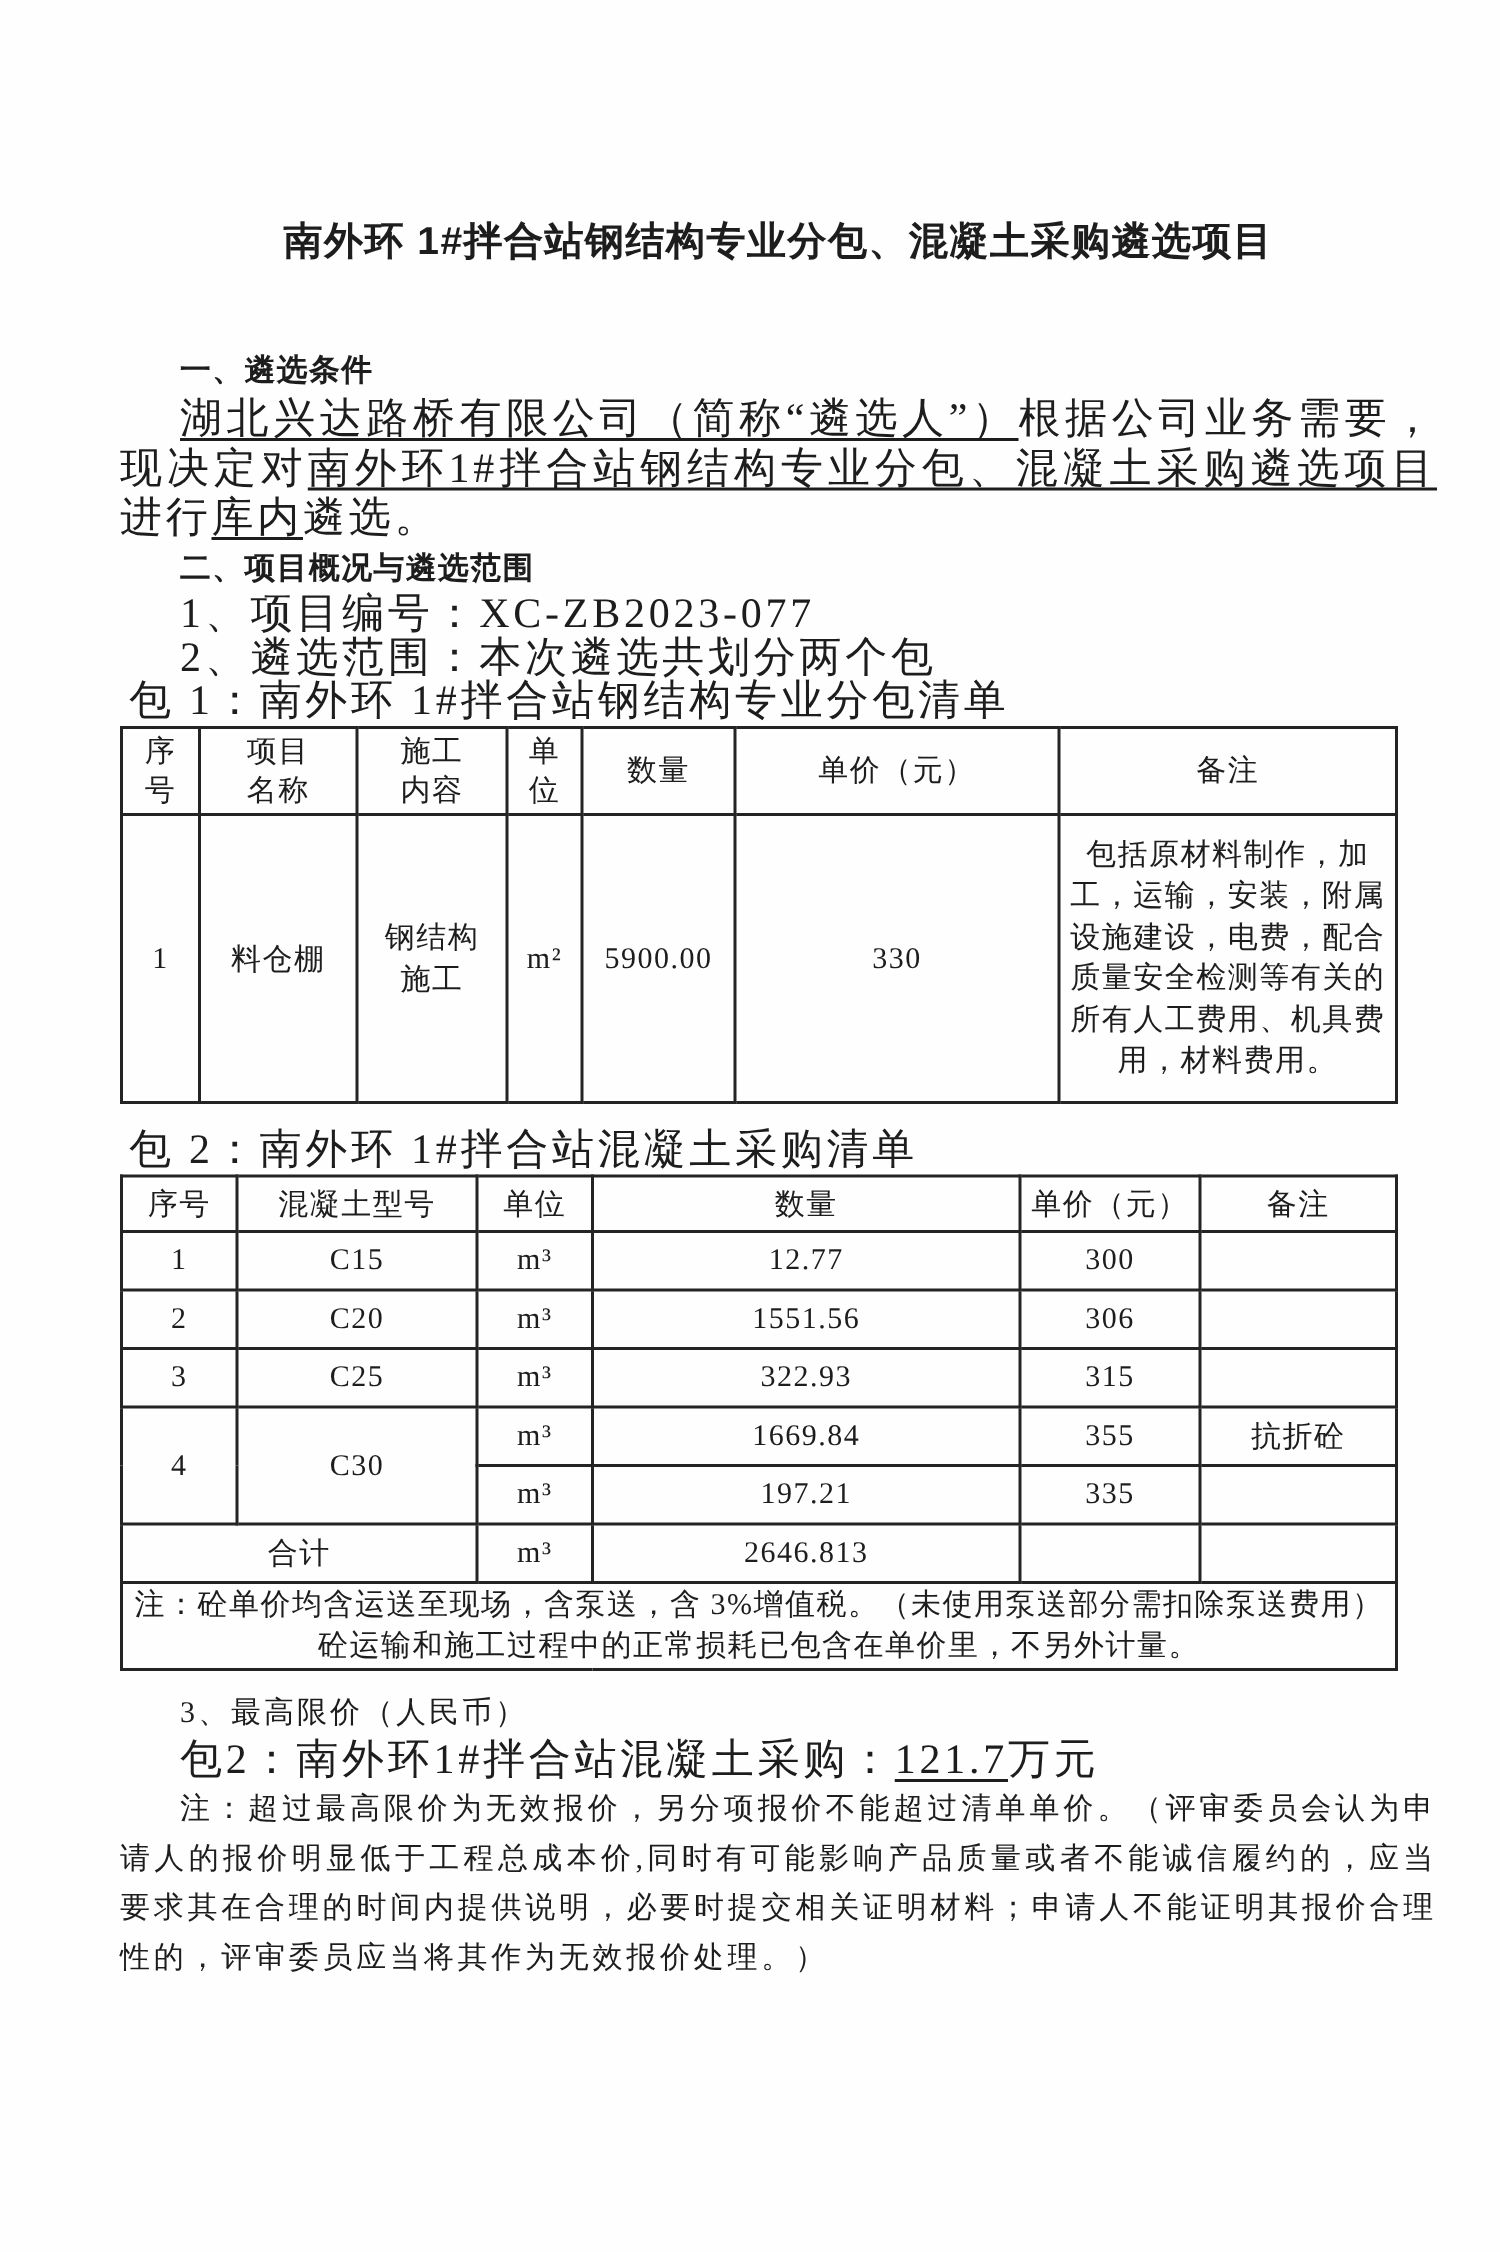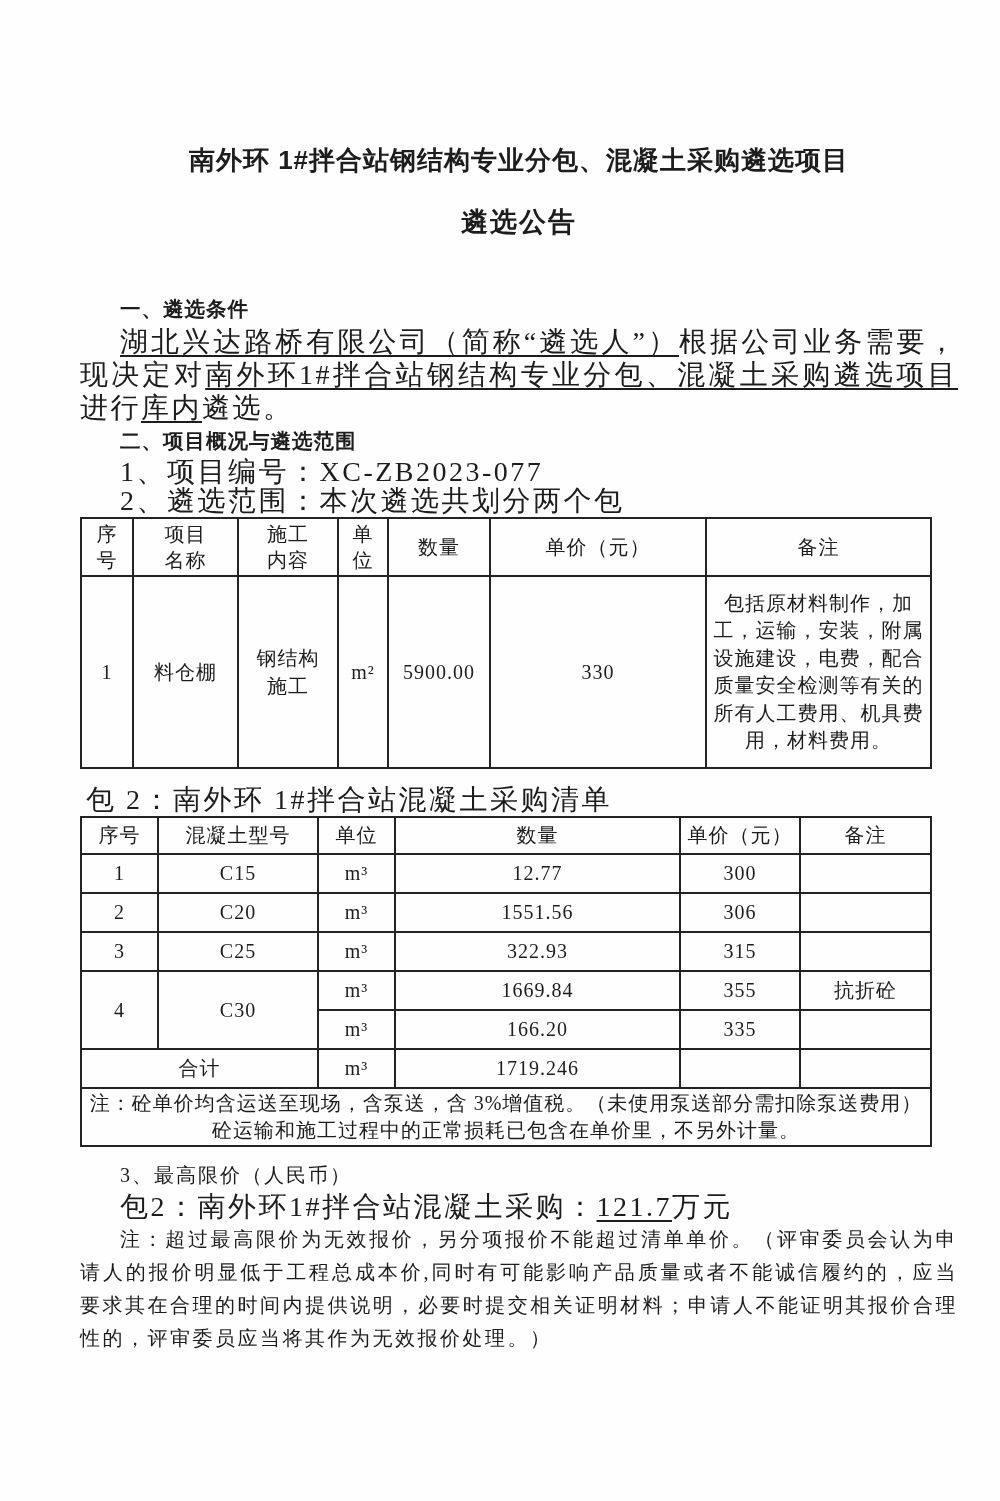--- a/index.html
+++ b/index.html
@@ -65,30 +65,30 @@
   .note-para { margin:0; font-size:20px; line-height:33px; letter-spacing:2.5px;
                text-indent:40px; text-align:justify; }
 </style>
 </head>
 <body>
 
 <div class="page">
   <div class="content">
 
     <h1 class="title">南外环 1#拌合站钢结构专业分包、混凝土采购遴选项目</h1>
-    <h1 class="subtitle">遴选公告</h1>
 
     <p class="h first">一、遴选条件</p>
 
     <p class="body para"><span class="u">湖北兴达路桥有限公司（简称“遴选人”）</span><span>根据公司业务需要，现决定对</span><span class="u">南外环1#拌合站钢结构专业分包、混凝土采购遴选项目</span><span>进行</span><span class="u">库内</span><span>遴选。</span></p>
 
     <p class="h">二、项目概况与遴选范围</p>
     <p class="body indent">1、项目编号：XC-ZB2023-077</p>
     <p class="body indent">2、遴选范围：本次遴选共划分两个包</p>
 
+    <p class="body pkg">包 1：南外环 1#拌合站钢结构专业分包清单</p>
 
     <table class="tbl t1">
       <colgroup>
         <col style="width:52px">
           <col style="width:105px">
           <col style="width:100px">
         <col style="width:50px">
           <col style="width:102px">
           <col style="width:216px">
           <col style="width:225px">
@@ -167,28 +167,28 @@
         <tr class="t2-row">
           <td rowspan="2">4</td>
           <td rowspan="2">C30</td>
           <td>m³</td>
           <td>1669.84</td>
           <td>355</td>
           <td>抗折砼</td>
         </tr>
         <tr class="t2-row">
           <td>m³</td>
-          <td>166.20</td>
+          <td>197.21</td>
           <td>335</td>
           <td></td>
         </tr>
         <tr class="t2-row">
           <td colspan="2">合计</td>
           <td>m³</td>
-          <td>1719.246</td>
+          <td>2646.813</td>
           <td></td>
           <td></td>
         </tr>
         <tr>
           <td class="note-cell" colspan="6">注：砼单价均含运送至现场，含泵送，含 3%增值税。（未使用泵送部分需扣除泵送费用）砼运输和施工过程中的正常损耗已包含在单价里，不另外计量。</td>
         </tr>
       </tbody>
     </table>
 
     <p class="body h3">3、最高限价（人民币）</p>

